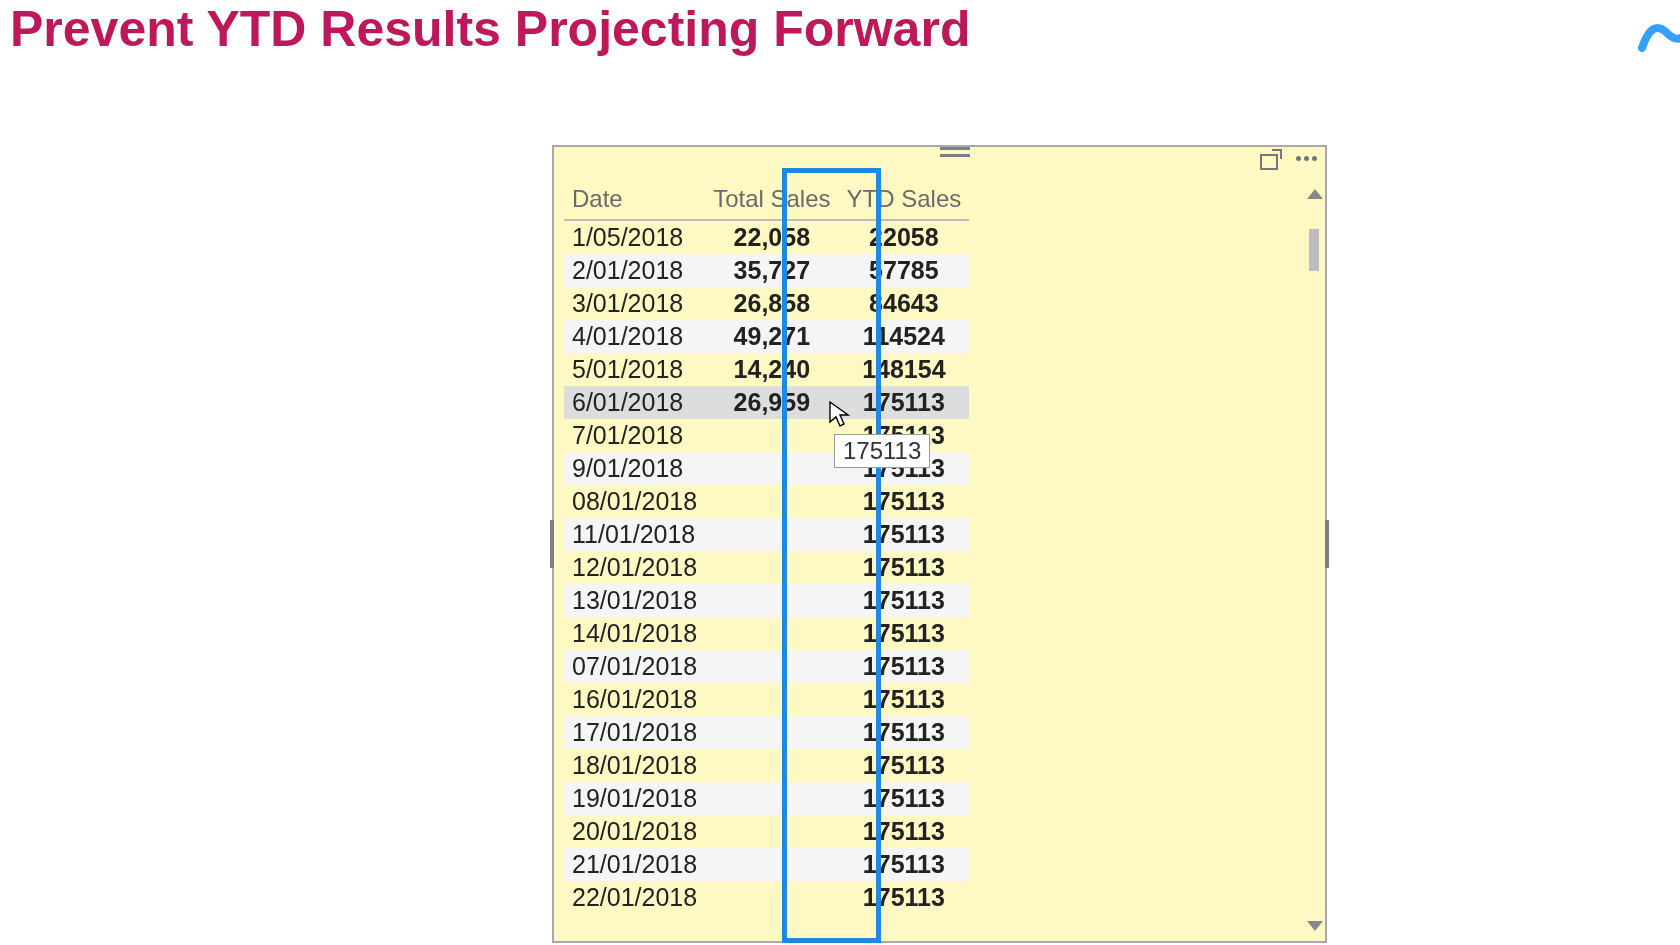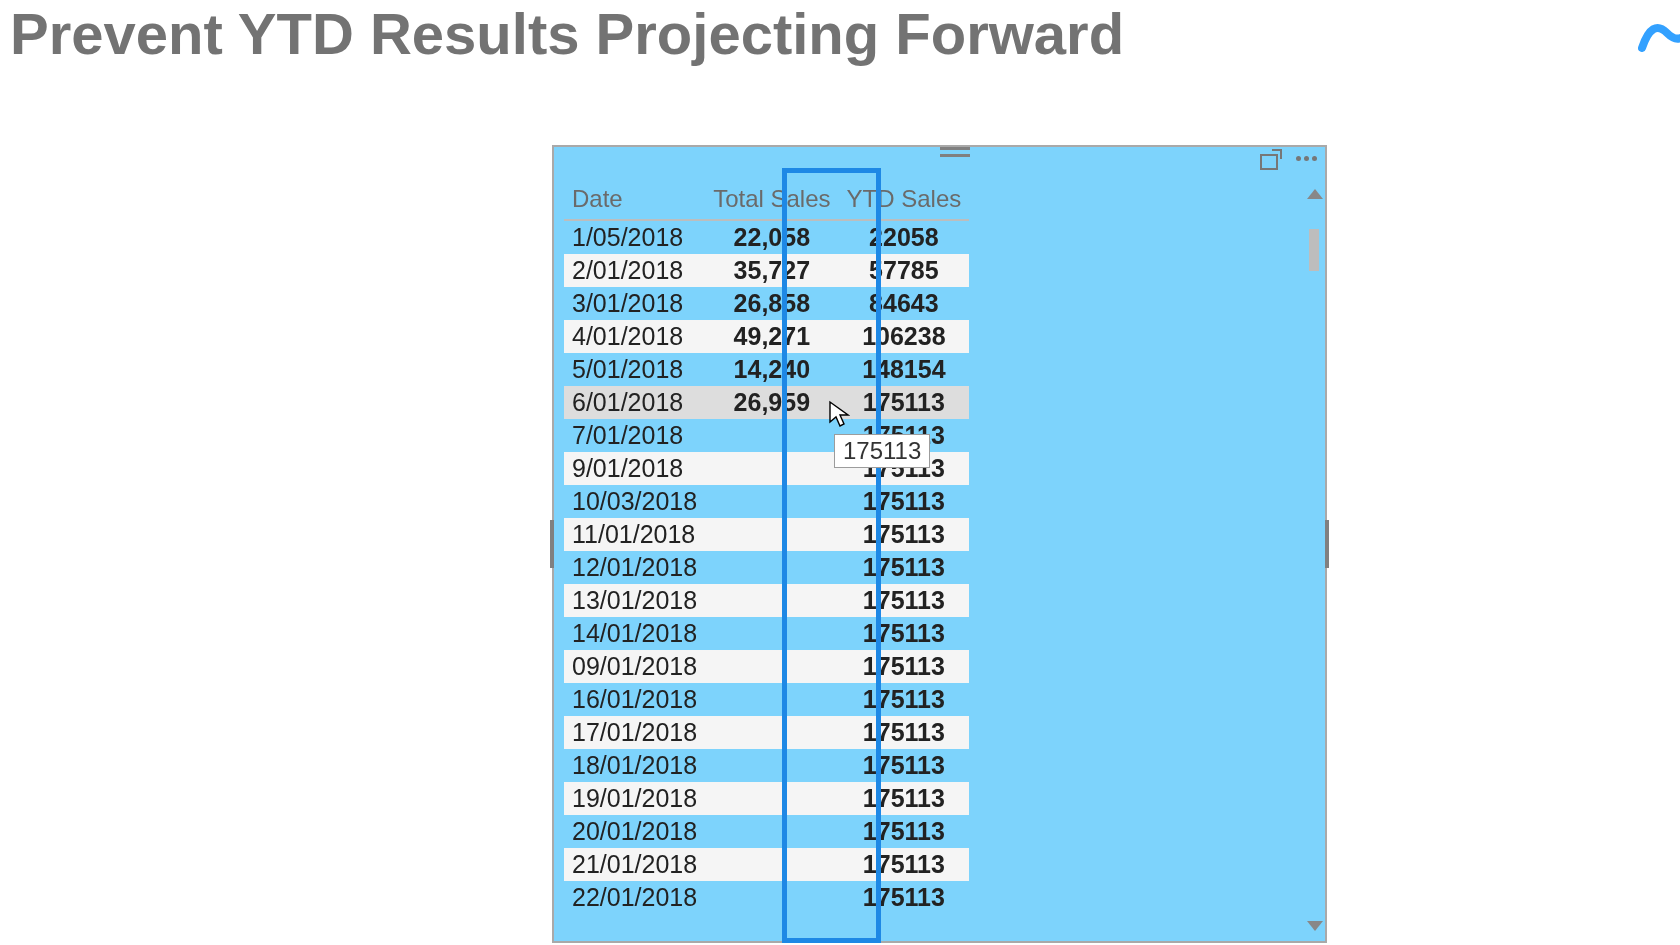--- a/index.html
+++ b/index.html
@@ -6,37 +6,37 @@
     body {
       font-family: "Segoe UI", Arial, sans-serif;
       background: #fff;
       width: 1680px;
       height: 945px;
       overflow: hidden;
       position: relative;
     }
 
     .page-title {
-      font-size: 58px;
+      font-size: 50px;
       font-weight: 800;
       font-family: Arial, sans-serif;
-      color: #737373;
+      color: #be185d;
       padding-left: 10px;
       padding-top: 0px;
       letter-spacing: 0px;
     }
 
     .visual-wrap {
       position: absolute;
       left: 552px;
       top: 145px;
       width: 775px;
       height: 798px;
       border: 2px solid #a9a9a9;
-      background: #7dd3fc;
+      background: #fef9c3;
       padding-left: 30px;
     }
 
     .vis-header {
       position: relative;
       height: 34px;
       width: 100%;
     }
 
     .center-handle {
@@ -259,21 +259,21 @@
             <td class="num col-ytd">57785</td>
           </tr>
           <tr>
             <td class="col-date">3/01/2018</td>
             <td class="num col-ts">26,858</td>
             <td class="num col-ytd">84643</td>
           </tr>
           <tr>
             <td class="col-date">4/01/2018</td>
             <td class="num col-ts">49,271</td>
-            <td class="num col-ytd">106238</td>
+            <td class="num col-ytd">114524</td>
           </tr>
           <tr>
             <td class="col-date">5/01/2018</td>
             <td class="num col-ts">14,240</td>
             <td class="num col-ytd">148154</td>
           </tr>
           <tr class="hovered">
             <td class="col-date">6/01/2018</td>
             <td class="num col-ts">26,959</td>
             <td class="num col-ytd">175113</td>
@@ -282,21 +282,21 @@
             <td class="col-date">7/01/2018</td>
             <td class="num col-ts"></td>
             <td class="num col-ytd">175113</td>
           </tr>
           <tr>
             <td class="col-date">9/01/2018</td>
             <td class="num col-ts"></td>
             <td class="num col-ytd">175113</td>
           </tr>
           <tr>
-            <td class="col-date">10/03/2018</td>
+            <td class="col-date">08/01/2018</td>
             <td class="num col-ts"></td>
             <td class="num col-ytd">175113</td>
           </tr>
           <tr>
             <td class="col-date">11/01/2018</td>
             <td class="num col-ts"></td>
             <td class="num col-ytd">175113</td>
           </tr>
           <tr>
             <td class="col-date">12/01/2018</td>
@@ -307,21 +307,21 @@
             <td class="col-date">13/01/2018</td>
             <td class="num col-ts"></td>
             <td class="num col-ytd">175113</td>
           </tr>
           <tr>
             <td class="col-date">14/01/2018</td>
             <td class="num col-ts"></td>
             <td class="num col-ytd">175113</td>
           </tr>
           <tr>
-            <td class="col-date">09/01/2018</td>
+            <td class="col-date">07/01/2018</td>
             <td class="num col-ts"></td>
             <td class="num col-ytd">175113</td>
           </tr>
           <tr>
             <td class="col-date">16/01/2018</td>
             <td class="num col-ts"></td>
             <td class="num col-ytd">175113</td>
           </tr>
           <tr>
             <td class="col-date">17/01/2018</td>

